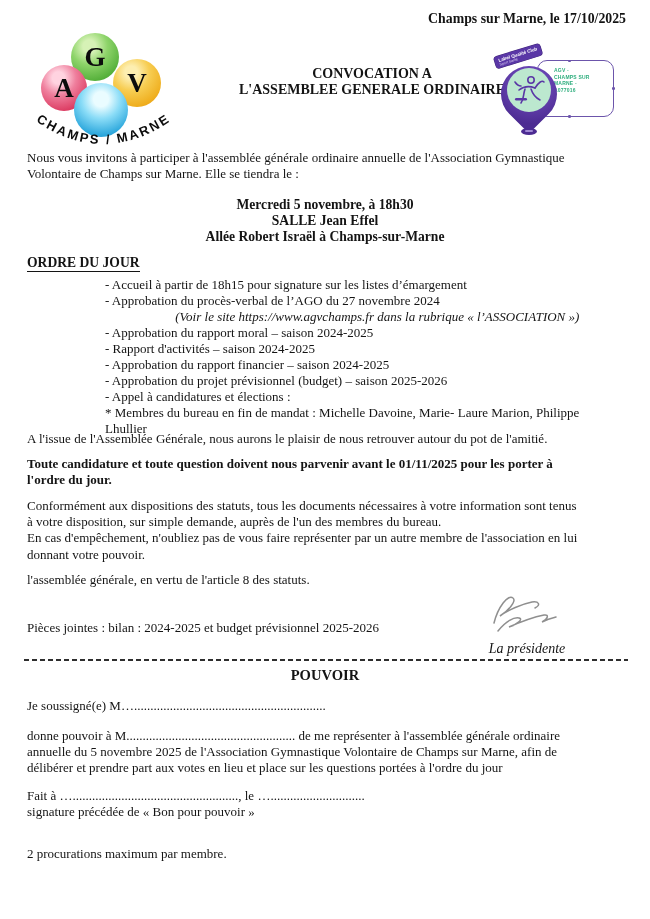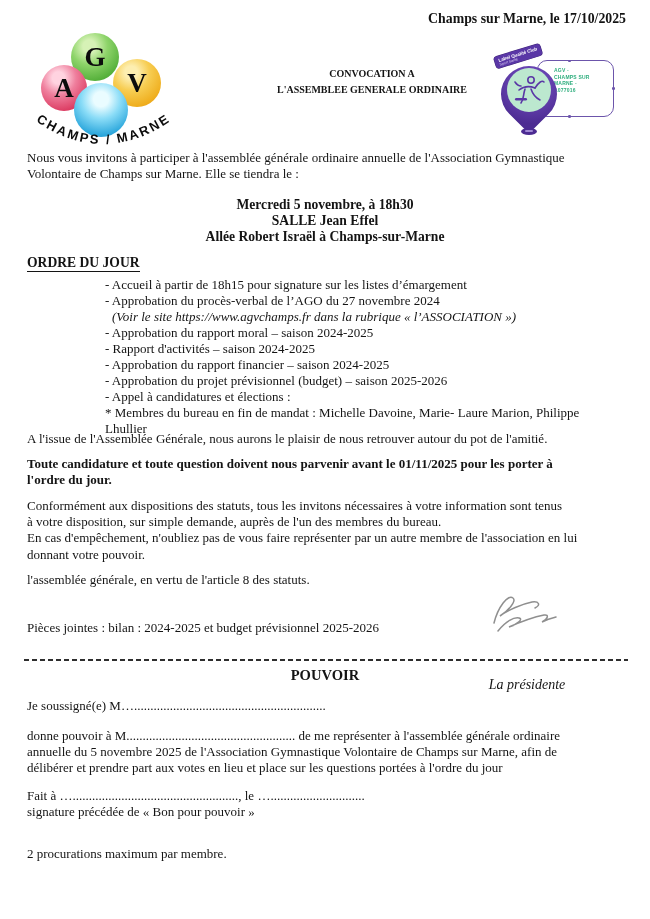--- a/index.html
+++ b/index.html
@@ -3,25 +3,25 @@
 <meta charset="utf-8">
 <style>
   html,body{margin:0;padding:0;background:#888;}
   .page{
     position:relative;width:650px;height:919px;margin:0 auto;background:#ffffff;
     font-family:"Liberation Serif","DejaVu Serif",serif;color:#141414;
     font-size:13px;overflow:hidden;
   }
   .abs{position:absolute;}
   .line{white-space:nowrap;line-height:16.2px;}
-  .italic{font-style:italic;}
+  .italic{font-style:italic;text-align:right;}
 
   
   .date-line{top:11px;right:24px;font-weight:bold;font-size:13.8px;}
-  .doc-title{top:66px;left:212px;width:320px;text-align:center;font-weight:bold;font-size:10px;line-height:17.5px;}
+  .doc-title{top:66px;left:212px;width:320px;text-align:center;font-weight:bold;font-size:14px;line-height:17.5px;}
 
   
   .logo{top:25px;left:33px;width:140px;height:130px;}
   .balloon{position:absolute;border-radius:50%;display:flex;align-items:center;justify-content:center;
            font-weight:bold;font-size:27px;color:#0c0c0c;}
   .balloon-g{left:38px;top:8px;width:48px;height:48px;z-index:1;
     background:radial-gradient(circle at 38% 28%,#d6f2b6 0 14%,#8ed46a 40%,#57b13c 75%,#3c9230 100%);}
   .balloon-a{left:8px;top:40px;width:46px;height:46px;z-index:2;
     background:radial-gradient(circle at 38% 28%,#ffd3e0 0 14%,#ef7f9d 40%,#dd3f65 75%,#c21f48 100%);}
   .balloon-v{left:80px;top:34px;width:48px;height:48px;z-index:2;
@@ -61,21 +61,21 @@
   .agenda-head span{border-bottom:1.6px solid #141414;padding-bottom:1px;text-align:center;}
   .agenda{top:277px;left:105px;}
   .agenda .line{line-height:16px;}
   .agenda .indent{padding-left:7px;}
   .closing{top:431px;left:27px;}
   .deadline{top:456px;left:27px;font-weight:bold;line-height:16.6px;}
   .statutes{top:498px;left:27px;}
   .reminder{top:572px;left:27px;}
   .attachments{top:620px;left:27px;}
   .sig{top:589px;left:486px;width:80px;height:46px;}
-  .sig-title{top:641px;left:482px;width:90px;text-align:center;font-style:italic;font-size:14px;margin-top:36px;}
+  .sig-title{top:641px;left:482px;width:90px;text-align:center;font-style:italic;font-size:14px;}
   .separator{top:659px;left:24px;width:604px;height:2px;
     background:repeating-linear-gradient(90deg,#2e2e2e 0 5px,transparent 5px 8px);}
   .pouvoir-head{top:667px;left:0;width:650px;text-align:center;font-weight:bold;font-size:14.6px;}
   .soussigne{top:698px;left:27px;}
   .pouvoir-body{top:728px;left:27px;line-height:16.2px;}
   .fait{top:788px;left:27px;}
   .sig-note{top:804px;left:27px;}
   .procurations{top:846px;left:27px;}
 </style>
 </head>
@@ -173,21 +173,21 @@
     <div class="line">Lhullier</div>
   </div>
   <div class="abs closing line">A l'issue de l'Assemblée Générale, nous aurons le plaisir de nous retrouver autour du pot de l'amitié.</div>
 
   <div class="abs deadline">
     <div class="line">Toute candidature et toute question doivent nous parvenir avant le 01/11/2025 pour les porter à</div>
     <div class="line">l'ordre du jour.</div>
   </div>
 
   <div class="abs statutes">
-    <div class="line">Conformément aux dispositions des statuts, tous les invitons nécessaires à votre information sont tenus</div>
+    <div class="line">Conformément aux dispositions des statuts, tous les documents nécessaires à votre information sont tenus</div>
     <div class="line">à votre disposition, sur simple demande, auprès de l'un des membres du bureau.</div>
     <div class="line">En cas d'empêchement, n'oubliez pas de vous faire représenter par un autre membre de l'association en lui</div>
     <div class="line">donnant votre pouvoir.</div>
   </div>
 
   <div class="abs reminder">
     <div class="line">l'assemblée générale, en vertu de l'article 8 des statuts.</div>
   </div>
 
   <div class="abs attachments line">Pièces jointes : bilan : 2024-2025 et budget prévisionnel 2025-2026</div>

